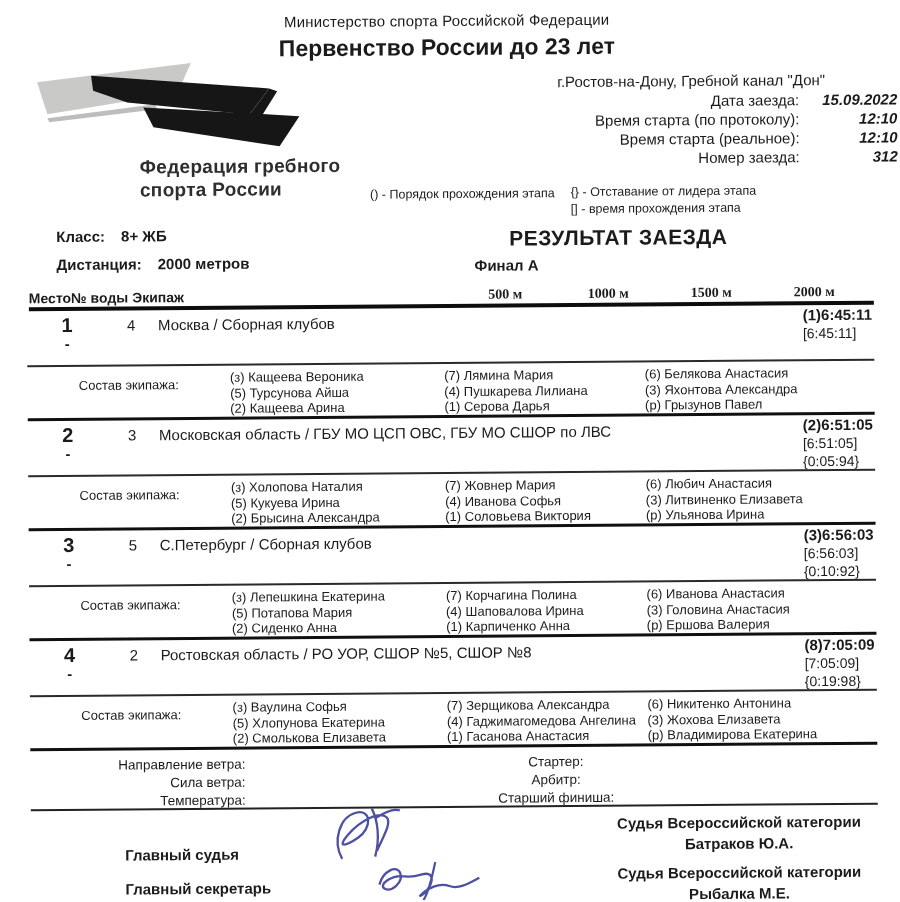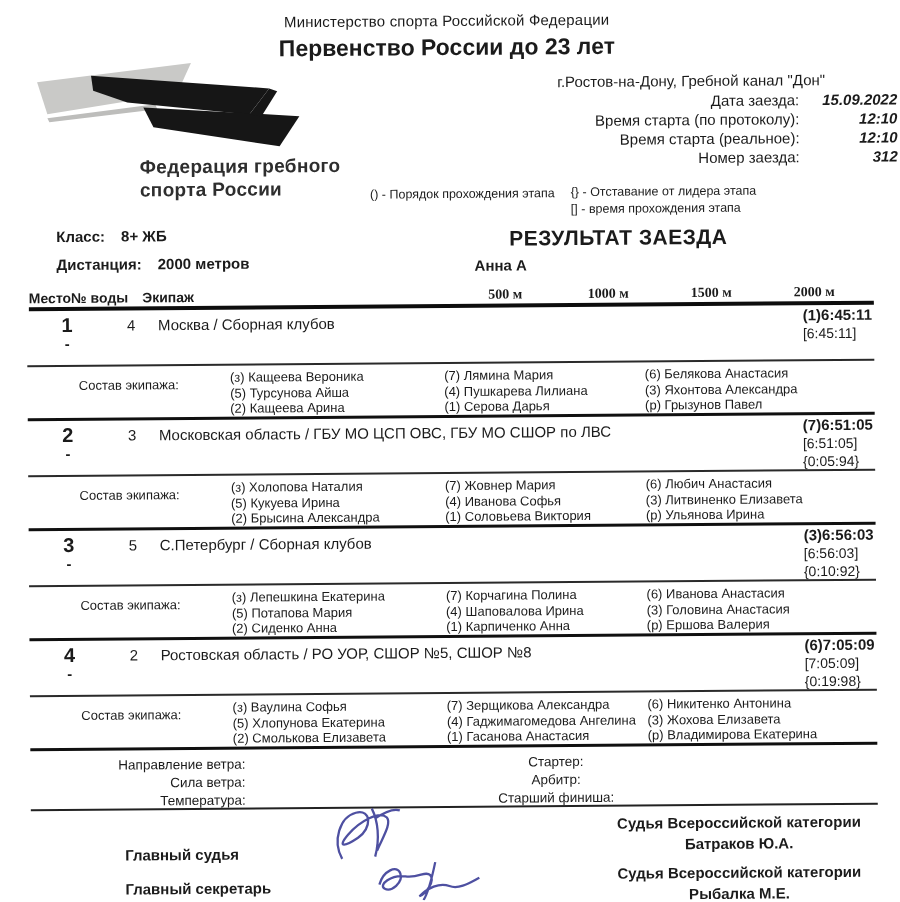--- a/index.html
+++ b/index.html
@@ -120,27 +120,27 @@
   </div>
 
   <div class="race-block">
     <div class="class-line">
       <span>Класс:</span><span class="rv">8+ ЖБ</span>
     </div>
     <div class="distance-line">
       <span>Дистанция:</span><span class="rv">2000 метров</span>
     </div>
     <div class="result-title">РЕЗУЛЬТАТ ЗАЕЗДА</div>
-    <div class="final-label">Анна А</div>
+    <div class="final-label">Финал А</div>
   </div>
 
   <div class="table-header">
     <span>Место</span>
     <span>№ воды</span>
-    <span style="margin-left:14px">Экипаж</span>
+    <span style="margin-left:4px">Экипаж</span>
     <span class="spacer"></span>
     <span class="th-split">500 м</span>
     <span class="th-split">1000 м</span>
     <span class="th-split">1500 м</span>
     <span class="th-split">2000 м</span>
   </div>
 
   <div class="entry">
     <div class="place-row">
       <div class="place-cell">
@@ -177,21 +177,21 @@
 
   <div class="entry">
     <div class="place-row">
       <div class="place-cell">
         <div class="place-num">2</div>
         <div class="place-dash">-</div>
       </div>
       <div class="lane">3</div>
       <div class="team">Московская область / ГБУ МО ЦСП ОВС, ГБУ МО СШОР по ЛВС</div>
       <div class="times">
-        <div class="t-final">(7)6:51:05</div>
+        <div class="t-final">(2)6:51:05</div>
         <div class="t-lap">[6:51:05]</div>
         <div class="t-gap">{0:05:94}</div>
       </div>
     </div>
     <div class="crew-row">
       <div class="crew-label">Состав экипажа:</div>
       <div class="ccol ccol1">
         <div>(з) Холопова Наталия</div>
         <div>(5) Кукуева Ирина</div>
         <div>(2) Брысина Александра</div>
@@ -245,21 +245,21 @@
 
   <div class="entry">
     <div class="place-row">
       <div class="place-cell">
         <div class="place-num">4</div>
         <div class="place-dash">-</div>
       </div>
       <div class="lane">2</div>
       <div class="team">Ростовская область / РО УОР, СШОР №5, СШОР №8</div>
       <div class="times">
-        <div class="t-final">(6)7:05:09</div>
+        <div class="t-final">(8)7:05:09</div>
         <div class="t-lap">[7:05:09]</div>
         <div class="t-gap">{0:19:98}</div>
       </div>
     </div>
     <div class="crew-row">
       <div class="crew-label">Состав экипажа:</div>
       <div class="ccol ccol1">
         <div>(з) Ваулина Софья</div>
         <div>(5) Хлопунова Екатерина</div>
         <div>(2) Смолькова Елизавета</div>

